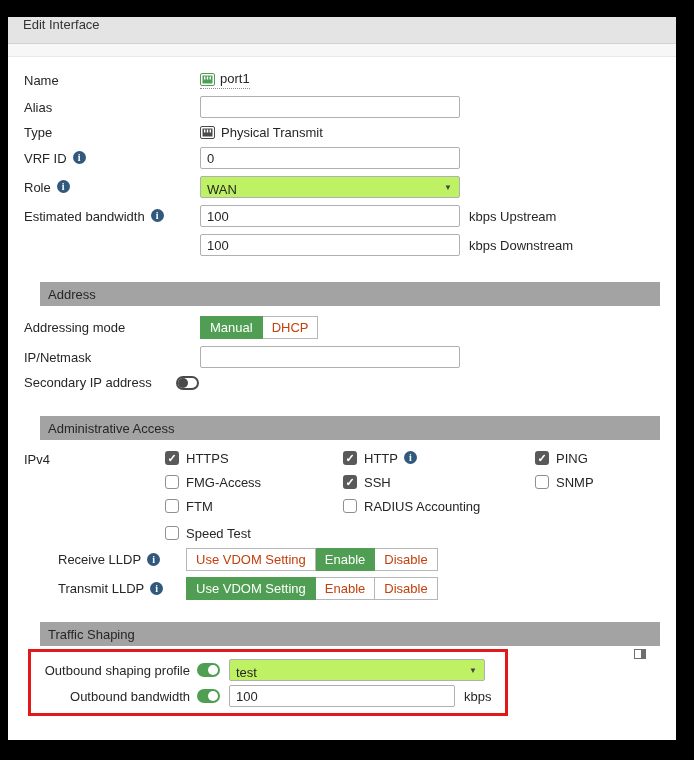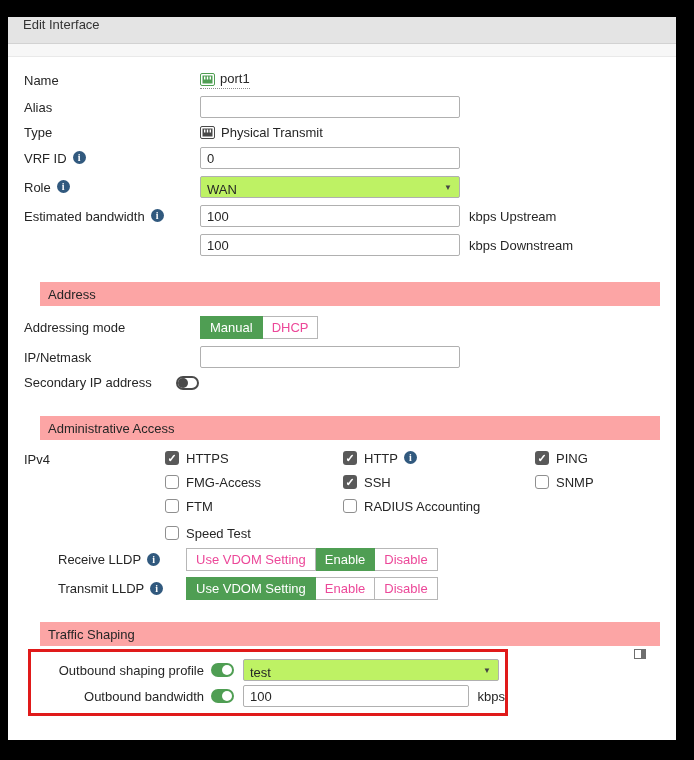--- a/index.html
+++ b/index.html
@@ -9,37 +9,37 @@
   .card { position:absolute; left:8px; top:17px; width:668px; height:723px; background:#fff; overflow:hidden; }
 
   .titlebar { height:27px; background:#e4e4e4; border-bottom:1px solid #d2d2d2; display:flex; align-items:flex-start; padding-left:15px; color:#333; }
   .subbar { height:13px; background:#f7f7f7; border-bottom:1px solid #e9e9e9; }
 
   .content { padding:0 16px; }
 
   .row { display:flex; align-items:center; margin-top:7px; }
   .row .lbl { width:176px; flex:none; display:flex; align-items:flex-start; gap:6px; }
 
-  .section-bar { height:24px; background:#fca5a5; display:flex; align-items:center; padding-left:8px; margin-left:16px; margin-top:26px; color:#262626; }
+  .section-bar { height:24px; background:#a3a3a3; display:flex; align-items:center; padding-left:8px; margin-left:16px; margin-top:26px; color:#262626; }
 
   input.txt { height:22px; border:1px solid #b0b0b0; border-radius:2px; padding:0 6px; font:13px "Liberation Sans",sans-serif; color:#262626; width:260px; background:#fff; }
   .selectbox { position:relative; height:22px; border:1px solid #b0b0b0; border-radius:2px; padding:0 22px 0 6px; display:flex; align-items:flex-end; width:260px; background:#bef264; cursor:default; }
   .selectbox::after { content:"▼"; position:absolute; right:7px; top:6px; font-size:8px; color:#444; }
 
   .suffix { margin-left:9px; }
 
   .iconwrap { display:inline-flex; align-items:center; gap:6px; }
   .dotted-link { display:inline-flex; align-items:flex-end; gap:5px; border-bottom:1px dotted #8a8a8a; padding-bottom:2px; }
 
   .info-i { display:inline-block; width:13px; height:13px; border-radius:50%; background:#31597e; position:relative; flex:none; }
   .info-i::after { content:"i"; position:absolute; left:0; top:0; width:13px; height:13px; color:#fff; font:bold 10px "Liberation Serif",serif; text-align:center; line-height:13px; }
 
   
   .seg-group { display:flex; }
-  .seg { height:23px; display:flex; align-items:center; padding:0 9px; background:#fff; border:1px solid #b7b7b7; border-left:none; color:#ec4899; cursor:default; }
+  .seg { height:23px; display:flex; align-items:center; padding:0 9px; background:#fff; border:1px solid #b7b7b7; border-left:none; color:#c2410c; cursor:default; }
   .seg:first-child { border-left:1px solid #b7b7b7; }
   .seg.sel { background:#4f9e53; border-color:#4f9e53; color:#fff; }
 
   
   .toggle { position:relative; width:23px; height:14px; border-radius:8px; flex:none; display:inline-block; }
   .toggle.off { background:#fff; border:2px solid #4a4a4a; }
   .toggle.off::after { content:""; position:absolute; left:0px; top:0px; width:10px; height:10px; border-radius:50%; background:#4a4a4a; }
   .toggle.on { background:#4f9e53; }
   .toggle.on::after { content:""; position:absolute; right:2px; top:2px; width:10px; height:10px; border-radius:50%; background:#fff; }
 
@@ -58,21 +58,21 @@
   .wrapcell .info-i { vertical-align:-2px; margin-left:4px; }
 
   .lldp-row { display:flex; align-items:center; margin-top:6px;margin-left:34px; }
   .lldp-row .lbl { width:128px; flex:none; display:flex; align-items:center; gap:6px; }
 
   
   .ts-header-wrap { position:relative; }
   .panel-icon { position:absolute; right:14px; top:27px; width:12px; height:10px; border:1px solid #6e6e6e; background:#fff; }
   .panel-icon::after { content:""; position:absolute; right:0; top:0; width:4px; height:8px; background:#6e6e6e; }
   .highlight-box { margin-left:4px; margin-top:3px; width:480px; border:3px solid #e01a1a; padding:3px 0 6px 0; }
-  .ts-row { display:flex; align-items:center; margin-top:4px; padding-left:16px; }
+  .ts-row { display:flex; align-items:center; margin-top:4px; padding-left:2px; }
   .ts-row .lbl { width:157px; flex:none; text-align:right; }
   .ts-row .toggle { margin-left:7px; }
   .ts-row .ctrl { margin-left:9px; }
   .ts-row input.txt { width:226px; }
   .ts-row .selectbox { width:256px; }
 
   svg.nic { display:block; }
 </style>
 </head>
 <body>

